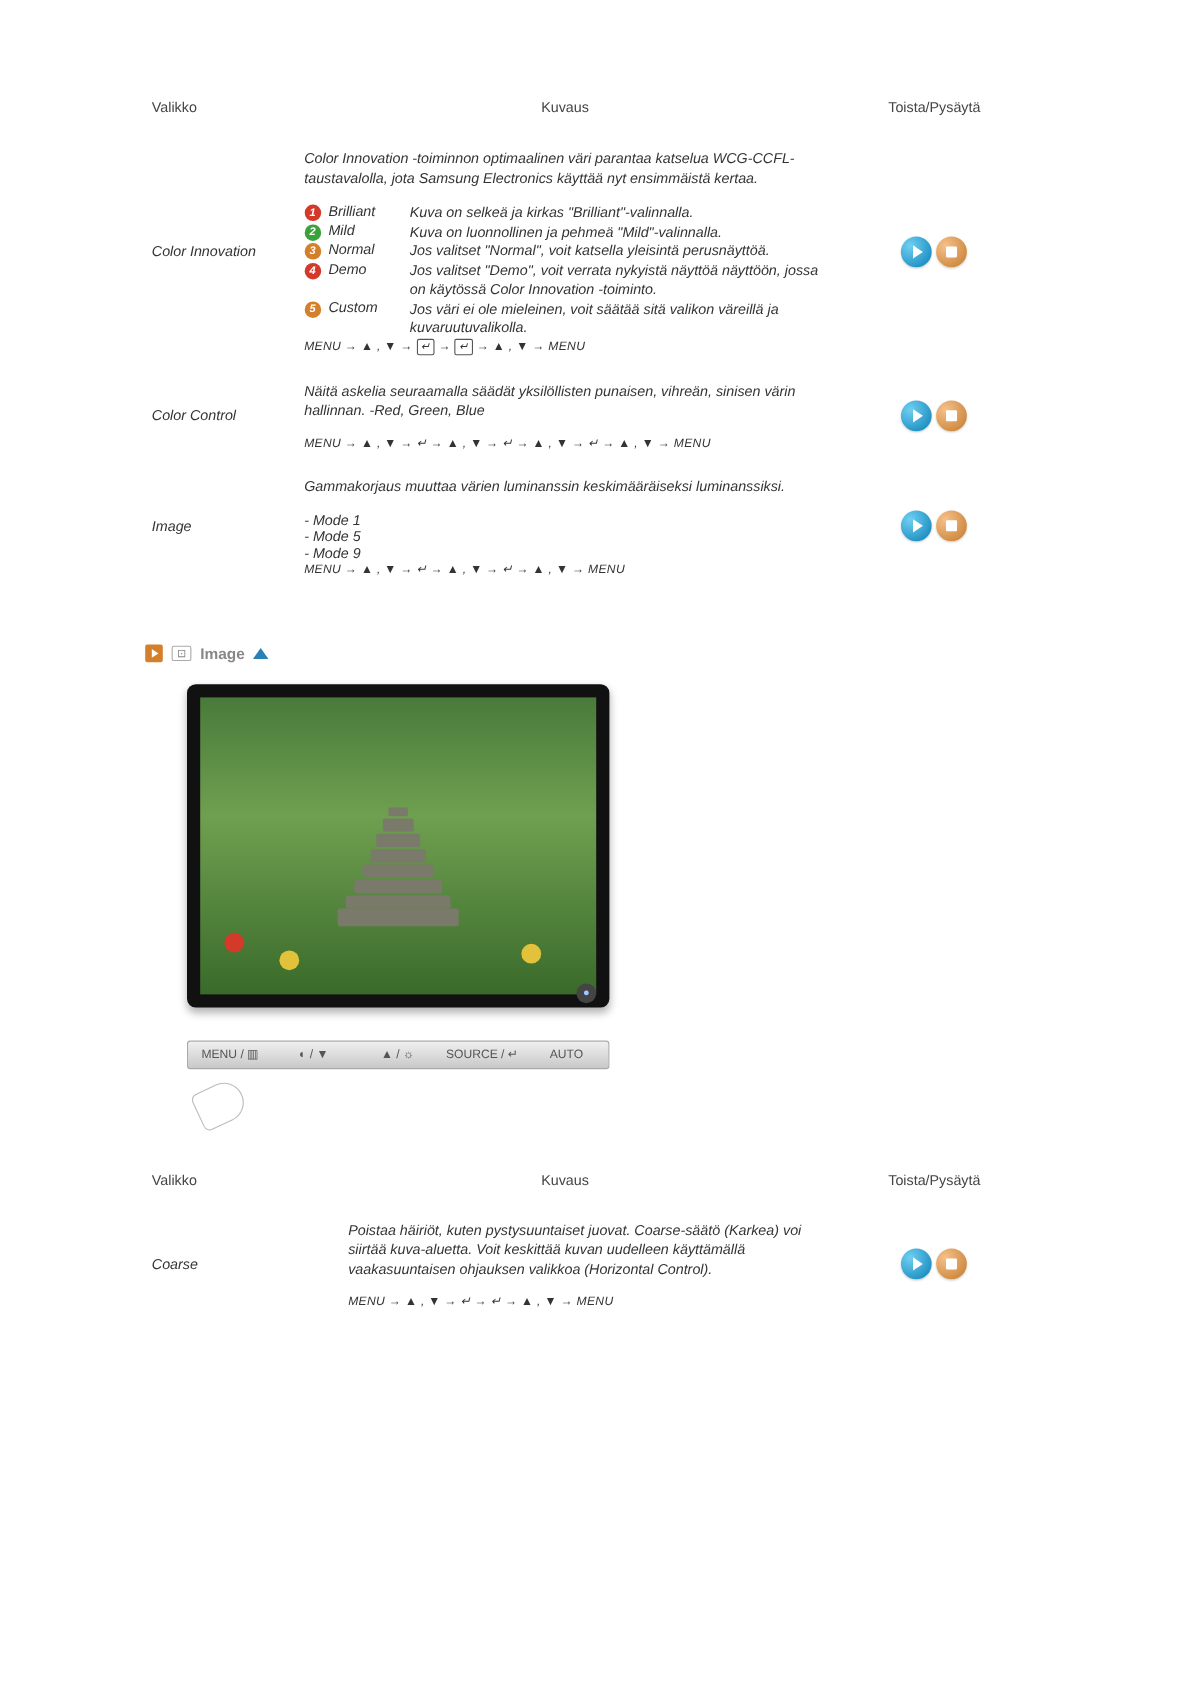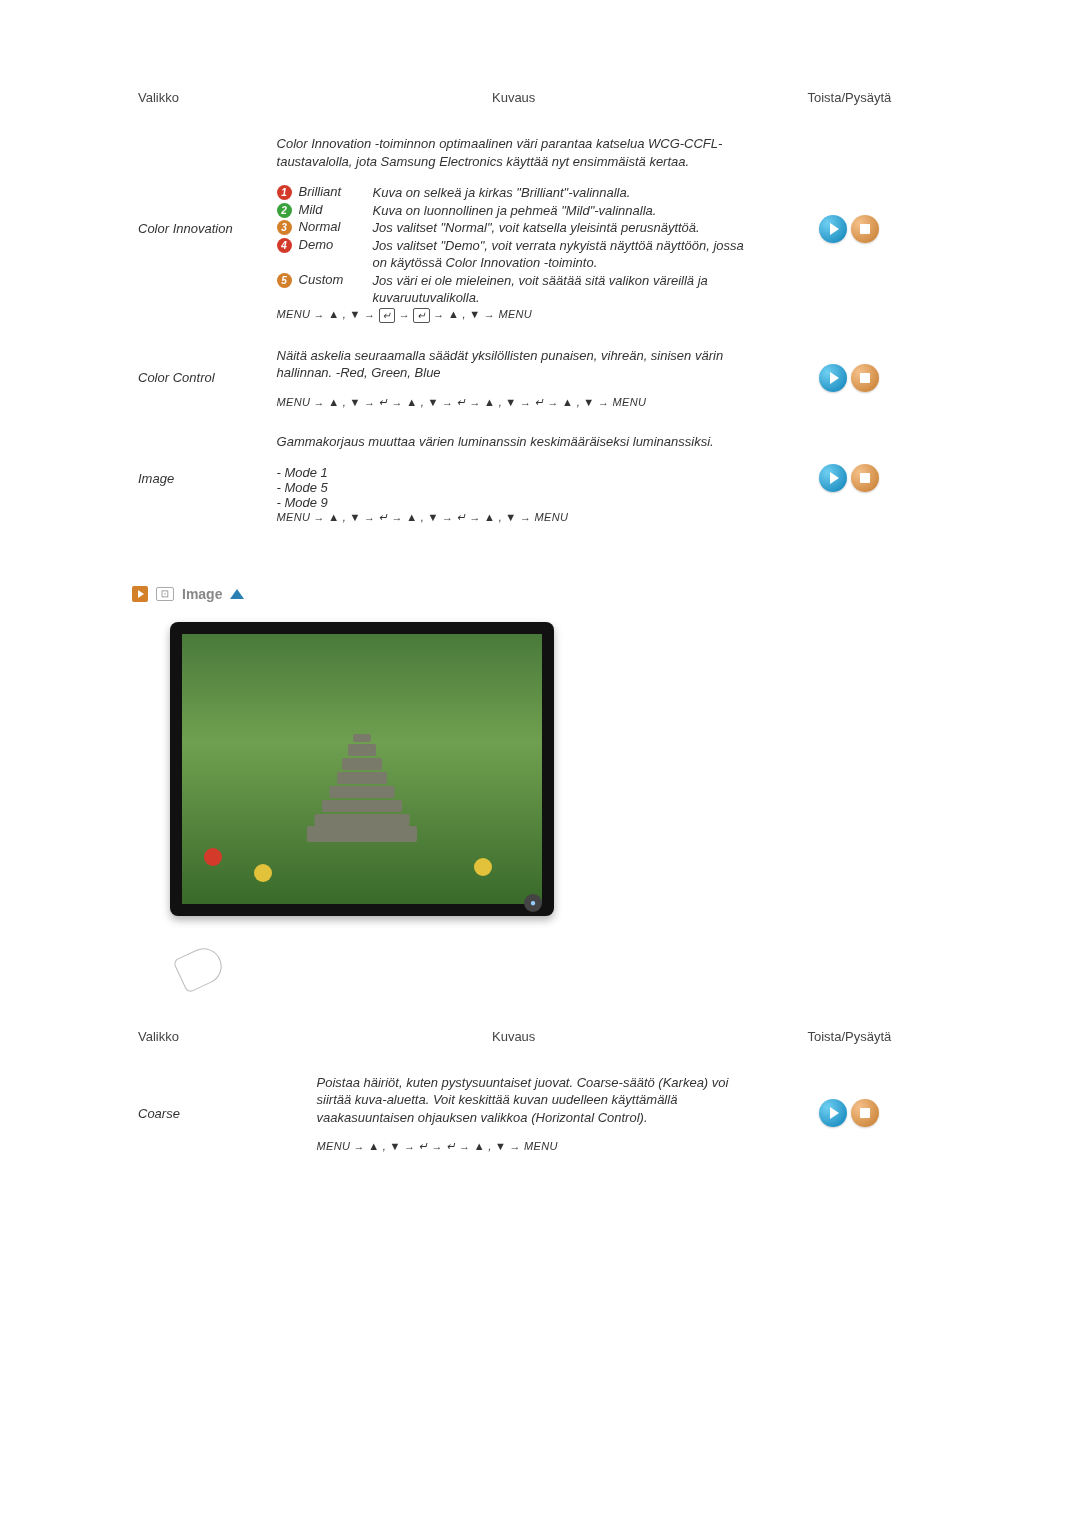--- a/index.html
+++ b/index.html
@@ -346,20 +346,27 @@
         </div>
         <div class="lantern red" style="left:22px; bottom:38px;"></div>
         <div class="lantern yellow" style="left:72px; bottom:22px;"></div>
         <div class="lantern yellow" style="right:50px; bottom:28px;"></div>
       </div>
       <div class="monitor-base">●</div>
     </div>
   </div>
 
   
+  <div class="button-bar">
+    <div class="bb-seg">MENU / ▥</div>
+    <div class="bb-seg">◐ / ▼</div>
+    <div class="bb-seg">▲ / ☼</div>
+    <div class="bb-seg">SOURCE / ↵</div>
+    <div class="bb-seg">AUTO</div>
+  </div>
   <span class="finger-icon"></span>
 
   
   <table class="menu-table">
     <tbody>
         <tr class="header-row">
       <td class="col-menu">Valikko</td>
       <td class="col-desc" style="text-align:center">Kuvaus</td>
       <td class="col-play">Toista/Pysäytä</td>
     </tr>

